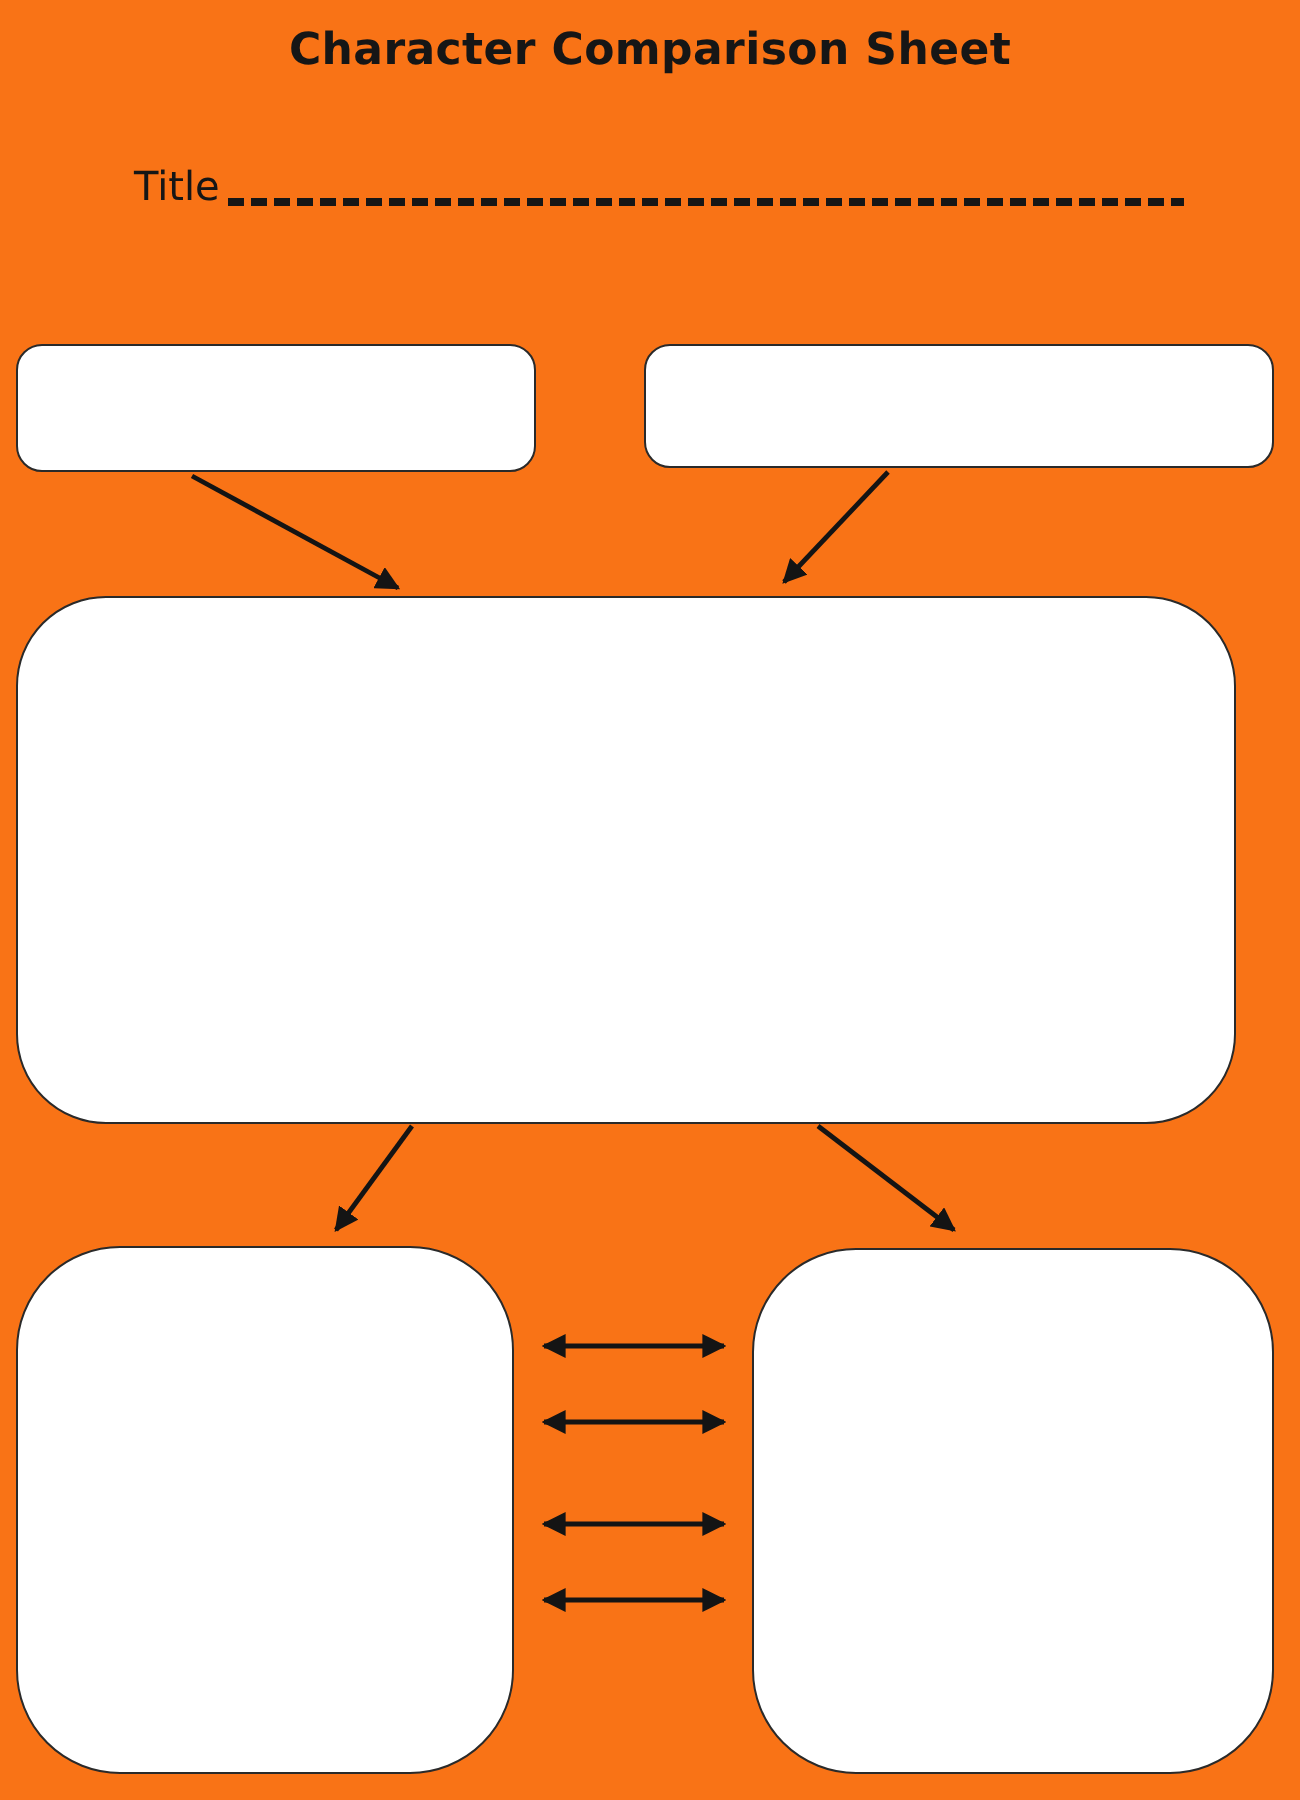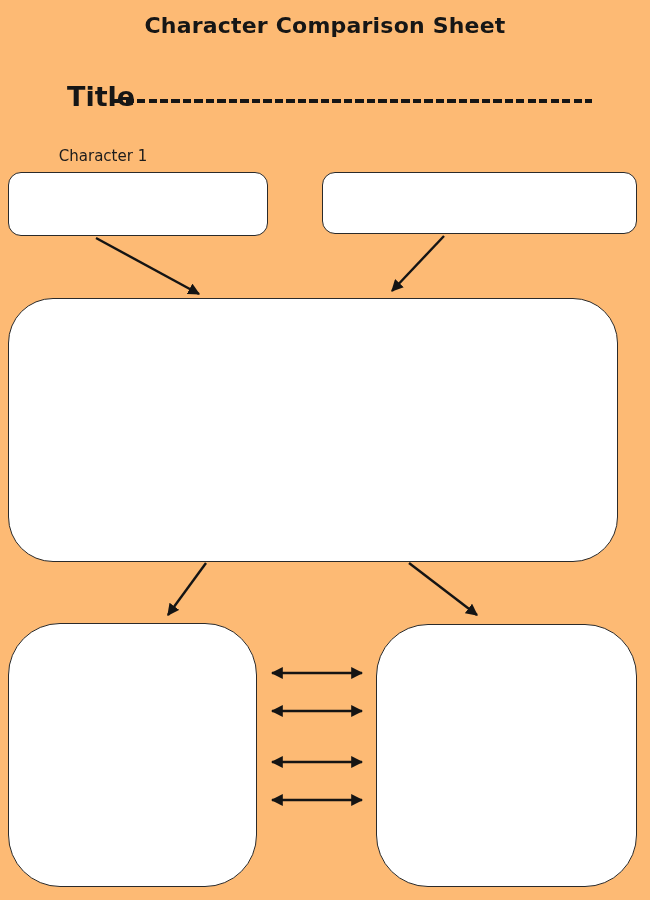--- a/index.html
+++ b/index.html
@@ -4,43 +4,43 @@
 <style>
   html, body {
     margin: 0;
     padding: 0;
     background: #ffffff;
   }
   .sheet {
     position: relative;
     width: 650px;
     height: 900px;
-    background: #fdba74;
+    background: #f97316;
     font-family: "DejaVu Sans", "Liberation Sans", sans-serif;
     color: #1a1a1a;
     overflow: hidden;
   }
   .page-title {
     position: absolute;
     top: 13px;
     left: 0;
     width: 100%;
     margin: 0;
     text-align: center;
     font-size: 22px;
     font-weight: bold;
     letter-spacing: 0.2px;
     color: #161616;
   }
   .title-label {
     position: absolute;
     left: 67px;
     top: 81px;
-    font-size: 27px;
-    font-weight: bold;
+    font-size: 20px;
+    font-weight: normal;
     color: #161616;
   }
   .title-line {
     position: absolute;
     left: 114px;
     top: 99px;
     width: 478px;
     height: 4px;
     background: repeating-linear-gradient(90deg, #161616 0px, #161616 8px, transparent 8px, transparent 11.5px);
   }
@@ -83,21 +83,20 @@
 </head>
 <body>
 
 <div class="sheet">
 
   <h1 class="page-title">Character Comparison Sheet</h1>
 
   <span class="title-label">Title</span>
   <span class="title-line"></span>
 
-  <span class="node-label lbl-char1">Character 1</span>
 
   <div class="box box-char1"></div>
   <div class="box box-char2"></div>
 
   <div class="box box-sim"></div>
 
   <div class="box box-diffL"></div>
   <div class="box box-diffR"></div>
 
   <svg class="connectors" viewBox="0 0 650 900" xmlns="http://www.w3.org/2000/svg">

